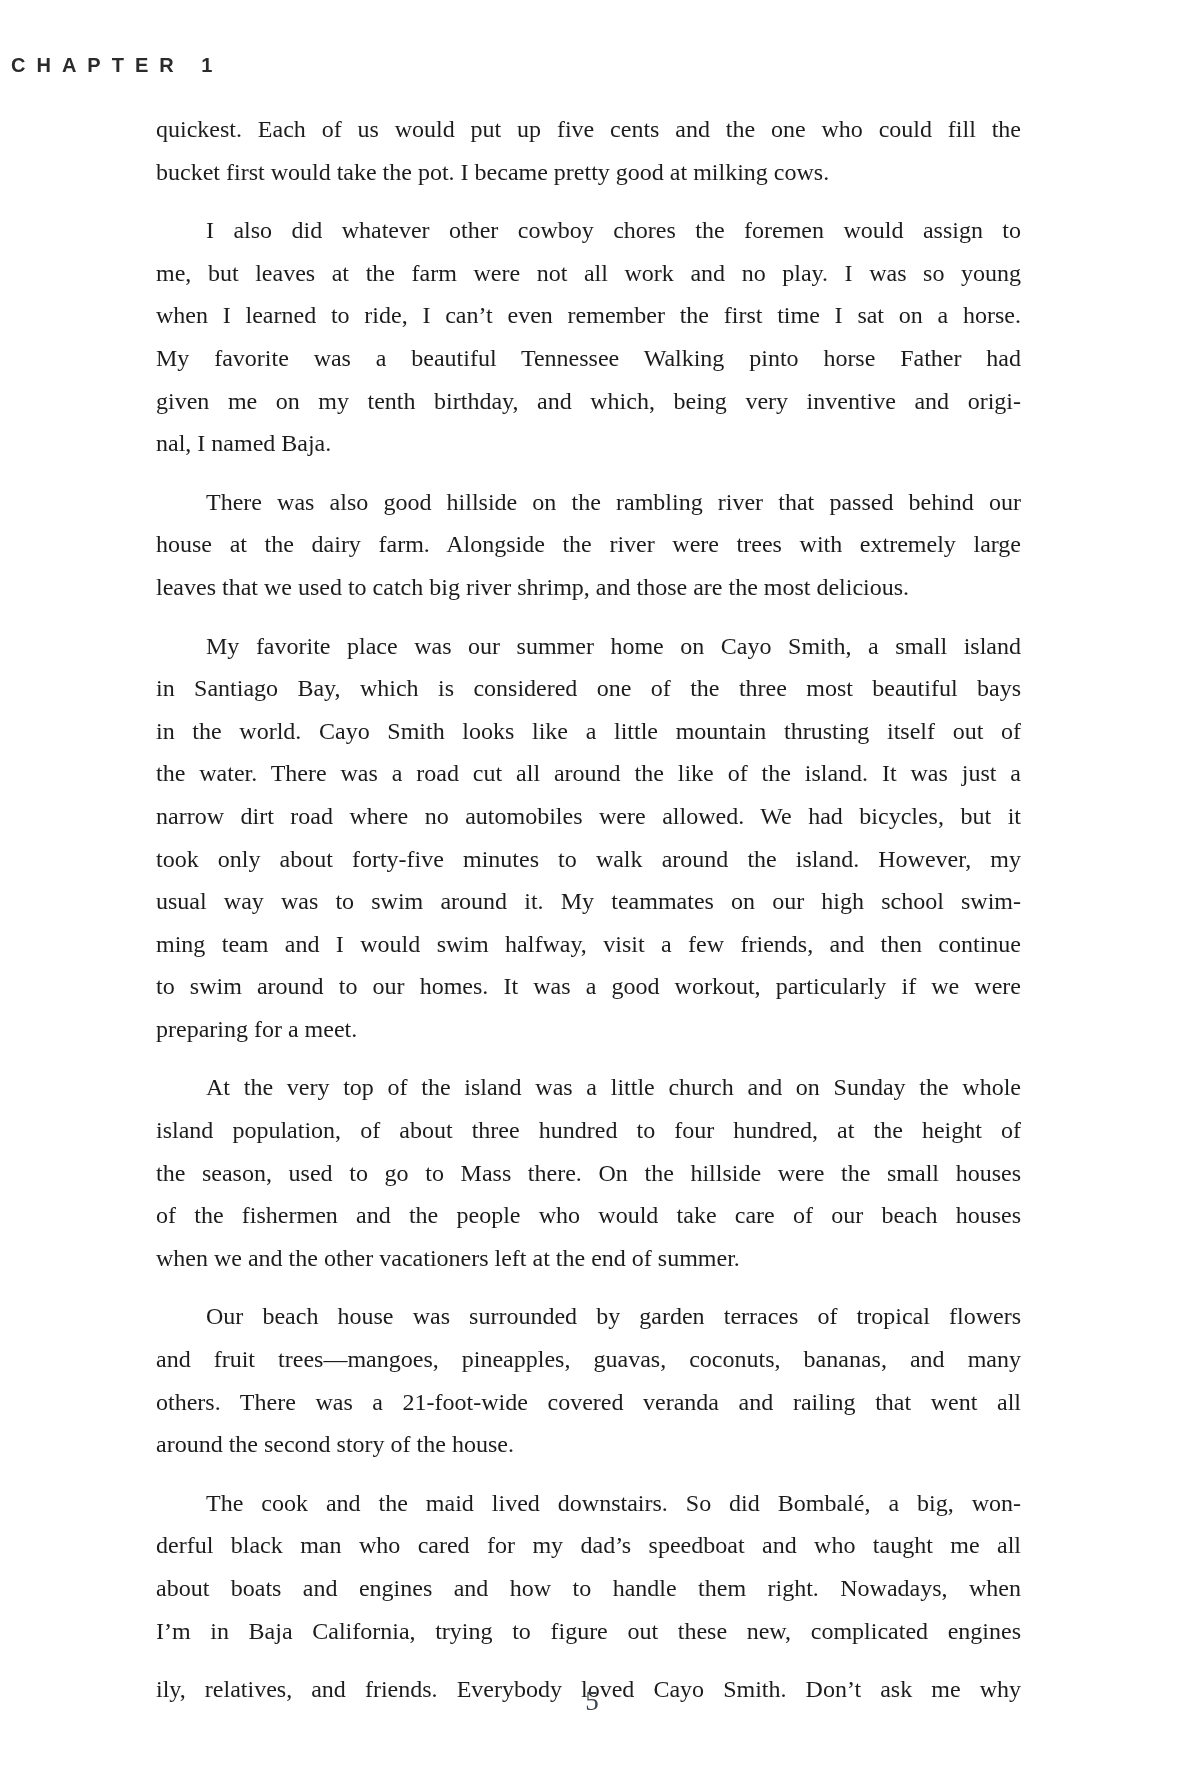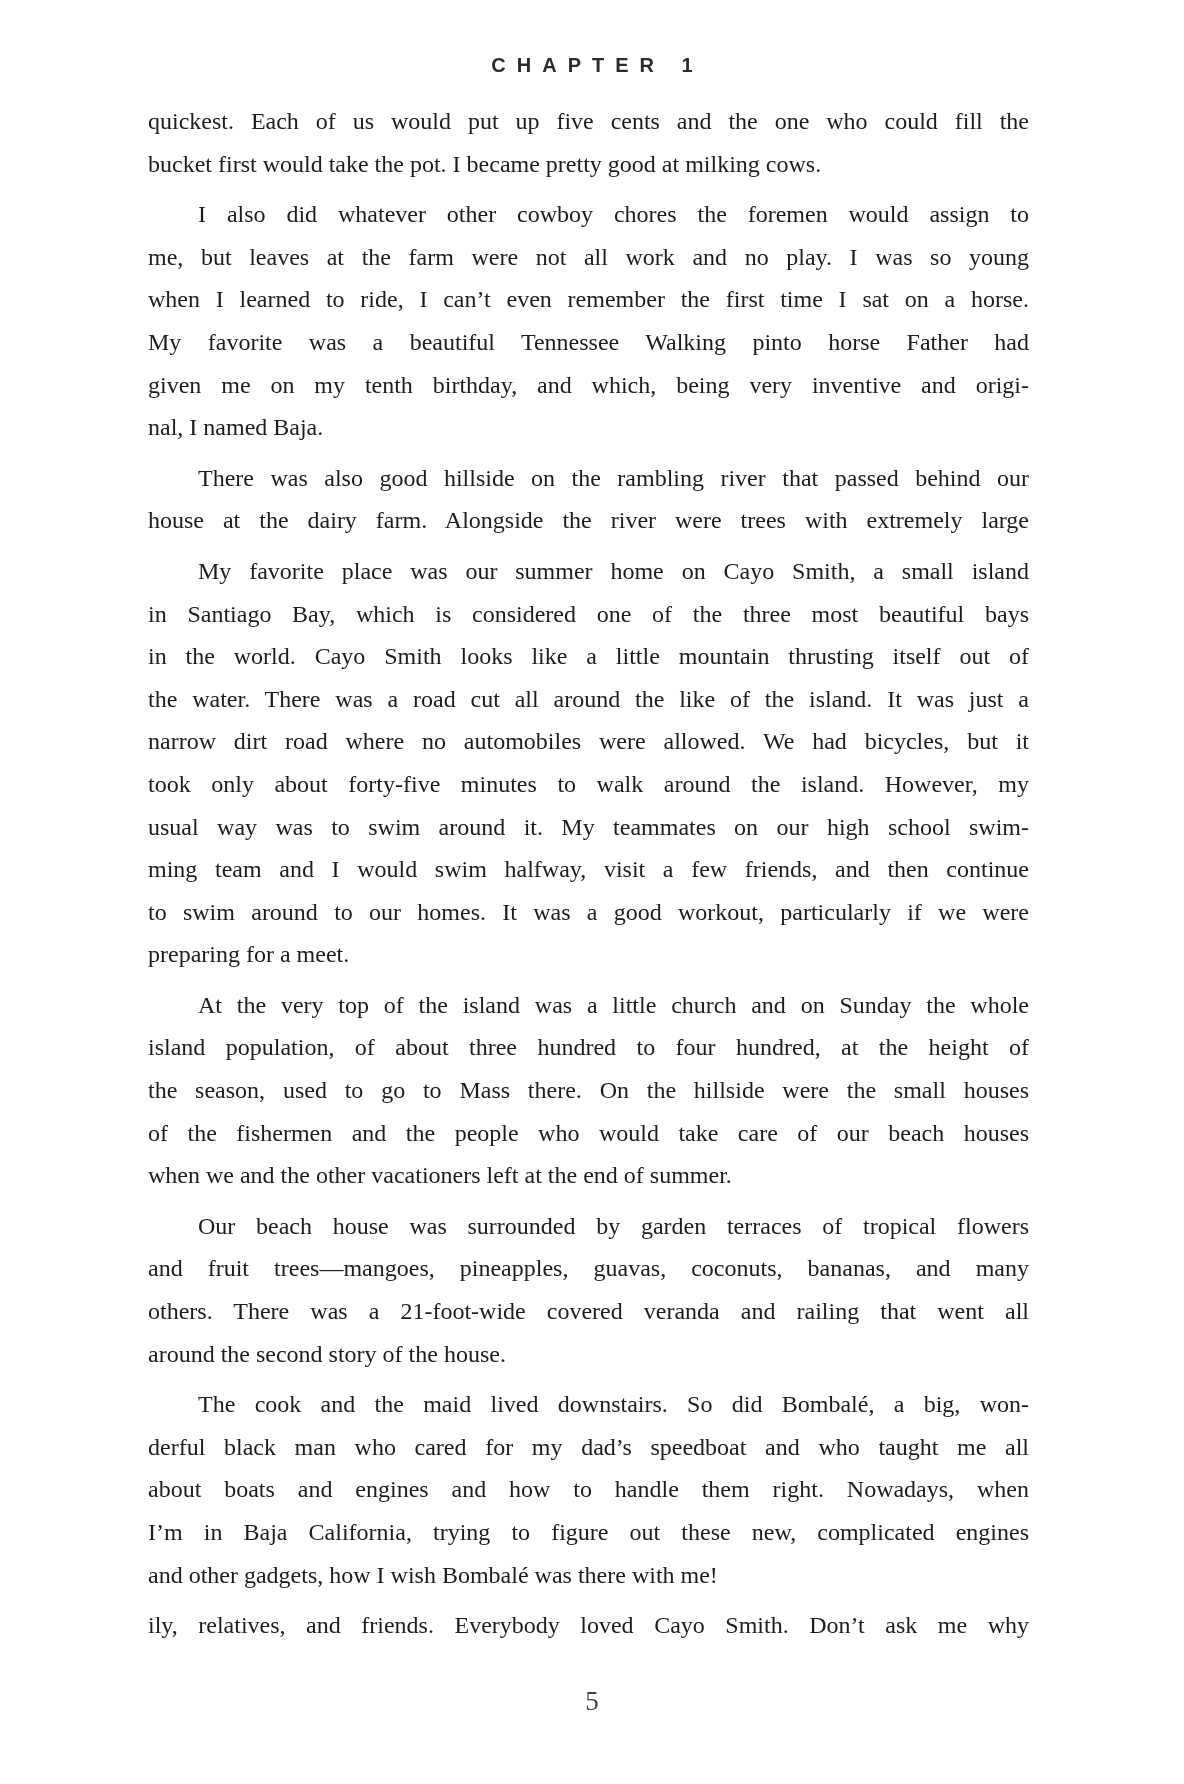--- a/index.html
+++ b/index.html
@@ -13,39 +13,39 @@
     height: 1784px;
     background: #ffffff;
     overflow: hidden;
     font-family: "Liberation Serif", serif;
   }
   .chapter-head {
     position: absolute;
     top: 54px;
     left: 0;
     right: 0;
-    text-align: center;
+    text-align: left;
     font-family: "Liberation Sans", sans-serif;
     font-size: 20px;
     font-weight: 700;
     letter-spacing: 0.55em;
     text-indent: 0.55em; 
     color: #2b2b2b;
   }
   .body-text {
     position: absolute;
     top: 92px;
     left: 140px;
     width: 897px;
     font-size: 24px;
     line-height: 42.6px;
     color: #1c1c1c;
   }
   .paragraph {
-    margin: 8px;
+    margin: 16px;
     padding: 0;
   }
   .line {
     text-align: justify;
     text-align-last: justify;
     white-space: normal;
   }
   .line.para-end {
     text-align-last: left;
   }
@@ -79,20 +79,21 @@
         <div class="line indent">I also did whatever other cowboy chores the foremen would assign to</div>
         <div class="line">me, but leaves at the farm were not all work and no play. I was so young</div>
         <div class="line">when I learned to ride, I can’t even remember the first time I sat on a horse.</div>
         <div class="line">My favorite was a beautiful Tennessee Walking pinto horse Father had</div>
         <div class="line">given me on my tenth birthday, and which, being very inventive and origi-</div>
         <div class="line para-end">nal, I named Baja.</div>
       </div>
       <div class="paragraph">
         <div class="line indent">There was also good hillside on the rambling river that passed behind our</div>
         <div class="line">house at the dairy farm. Alongside the river were trees with extremely large</div>
+        <div class="line para-end">leaves that we used to catch big river shrimp, and those are the most delicious.</div>
       </div>
       <div class="paragraph">
         <div class="line indent">My favorite place was our summer home on Cayo Smith, a small island</div>
         <div class="line">in Santiago Bay, which is considered one of the three most beautiful bays</div>
         <div class="line">in the world. Cayo Smith looks like a little mountain thrusting itself out of</div>
         <div class="line">the water. There was a road cut all around the like of the island. It was just a</div>
         <div class="line">narrow dirt road where no automobiles were allowed. We had bicycles, but it</div>
         <div class="line">took only about forty-five minutes to walk around the island. However, my</div>
         <div class="line">usual way was to swim around it. My teammates on our high school swim-</div>
         <div class="line">ming team and I would swim halfway, visit a few friends, and then continue</div>
@@ -110,21 +111,20 @@
         <div class="line indent">Our beach house was surrounded by garden terraces of tropical flowers</div>
         <div class="line">and fruit trees—mangoes, pineapples, guavas, coconuts, bananas, and many</div>
         <div class="line">others. There was a 21-foot-wide covered veranda and railing that went all</div>
         <div class="line para-end">around the second story of the house.</div>
       </div>
       <div class="paragraph">
         <div class="line indent">The cook and the maid lived downstairs. So did Bombalé, a big, won-</div>
         <div class="line">derful black man who cared for my dad’s speedboat and who taught me all</div>
         <div class="line">about boats and engines and how to handle them right. Nowadays, when</div>
         <div class="line">I’m in Baja California, trying to figure out these new, complicated engines</div>
-        <div class="line para-end">and other gadgets, how I wish Bombalé was there with me!</div>
       </div>
       <div class="paragraph">
         <div class="line">ily, relatives, and friends. Everybody loved Cayo Smith. Don’t ask me why</div>
       </div>
     </div>
 
   <div class="page-number">5</div>
 
 </div>
 

